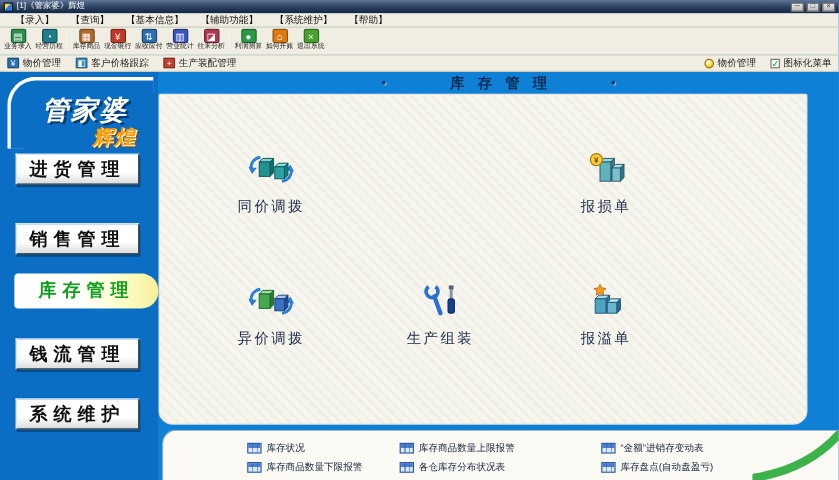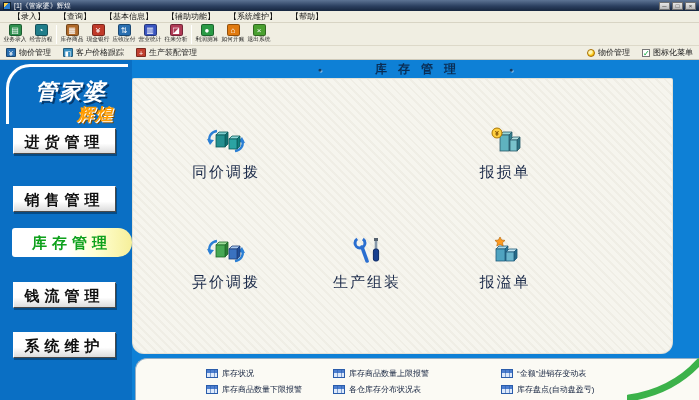--- a/index.html
+++ b/index.html
@@ -71,21 +71,21 @@
   .ch-text { font-size:12px; font-weight:bold; color:#0a2d55; letter-spacing:11px; text-indent:11px; }
   .ch-dot { font-size:7px; color:#143c63; text-shadow:1px 1px 0 #7fb6e6; }
 
   
   .panel { position:absolute; left:132px; top:18px; width:541px; height:276px;
     background:
       repeating-linear-gradient(45deg, rgba(210,205,190,.18) 0 2px, transparent 2px 6px),
       #f6f5ee;
     border-radius:2px 2px 12px 12px; box-shadow:inset 0 0 0 1px #e3e1d6; }
   .feature { position:absolute; width:120px; text-align:center; cursor:pointer; }
-  .f-label { margin-top:3px; font-size:15px; color:#1c2b4a; letter-spacing:2px; display:block; }
+  .f-label { margin-top:3px; font-size:12px; color:#1c2b4a; letter-spacing:2px; display:block; }
 
   
   .links { position:absolute; left:135px; top:298px; width:564px; height:42px;
     background:#fbfaf4; border:1px solid #94aec6; border-right:none; border-bottom:none;
     border-radius:12px 0 0 0; padding:6px 12px 0 70px;
     display:grid; grid-template-columns:127px 168px auto; grid-auto-rows:16px; }
   .link { display:flex; align-items:center; gap:4px; cursor:pointer; }
   .grid-icon { width:12px; height:9px; border:1px solid #2a5caa; flex:0 0 auto;
     background:
       repeating-linear-gradient(90deg, transparent 0 3px, rgba(42,92,170,.55) 3px 4px),

